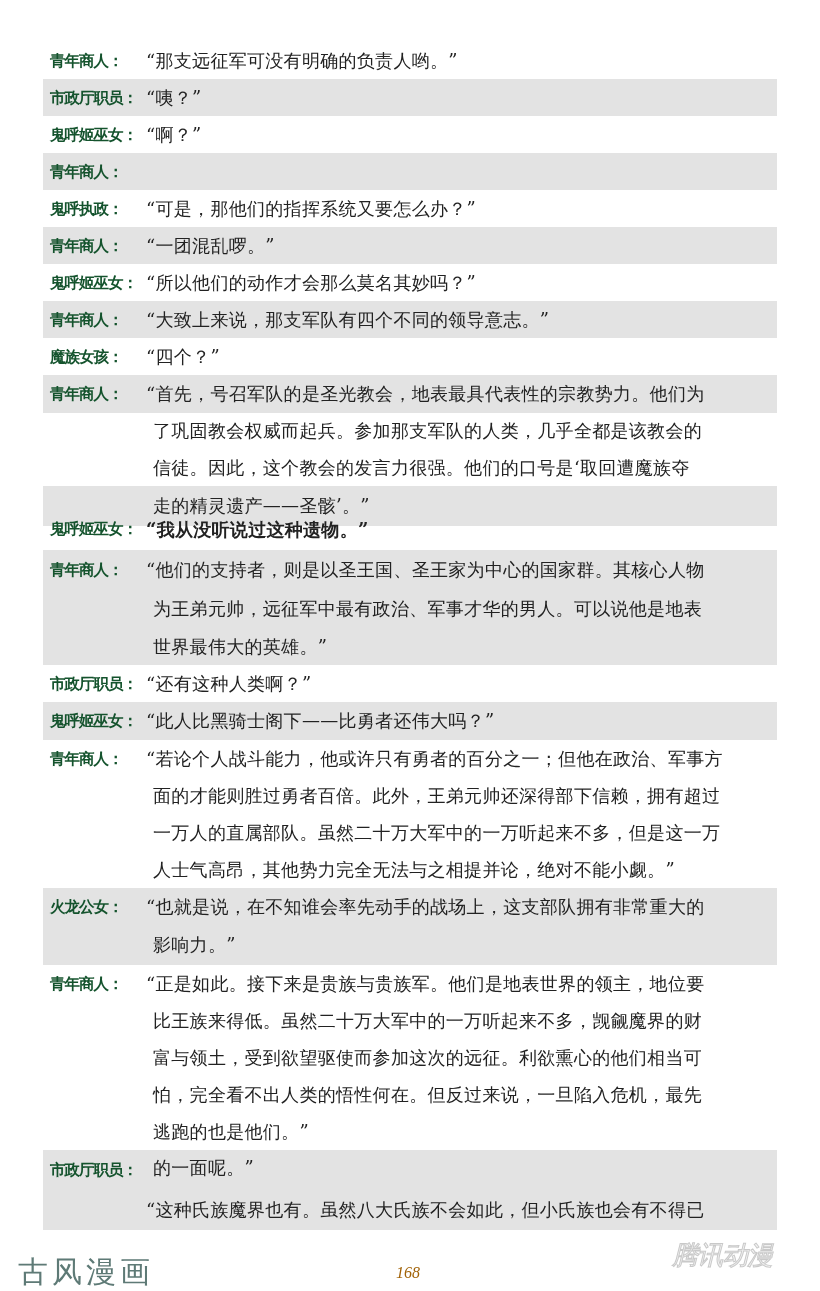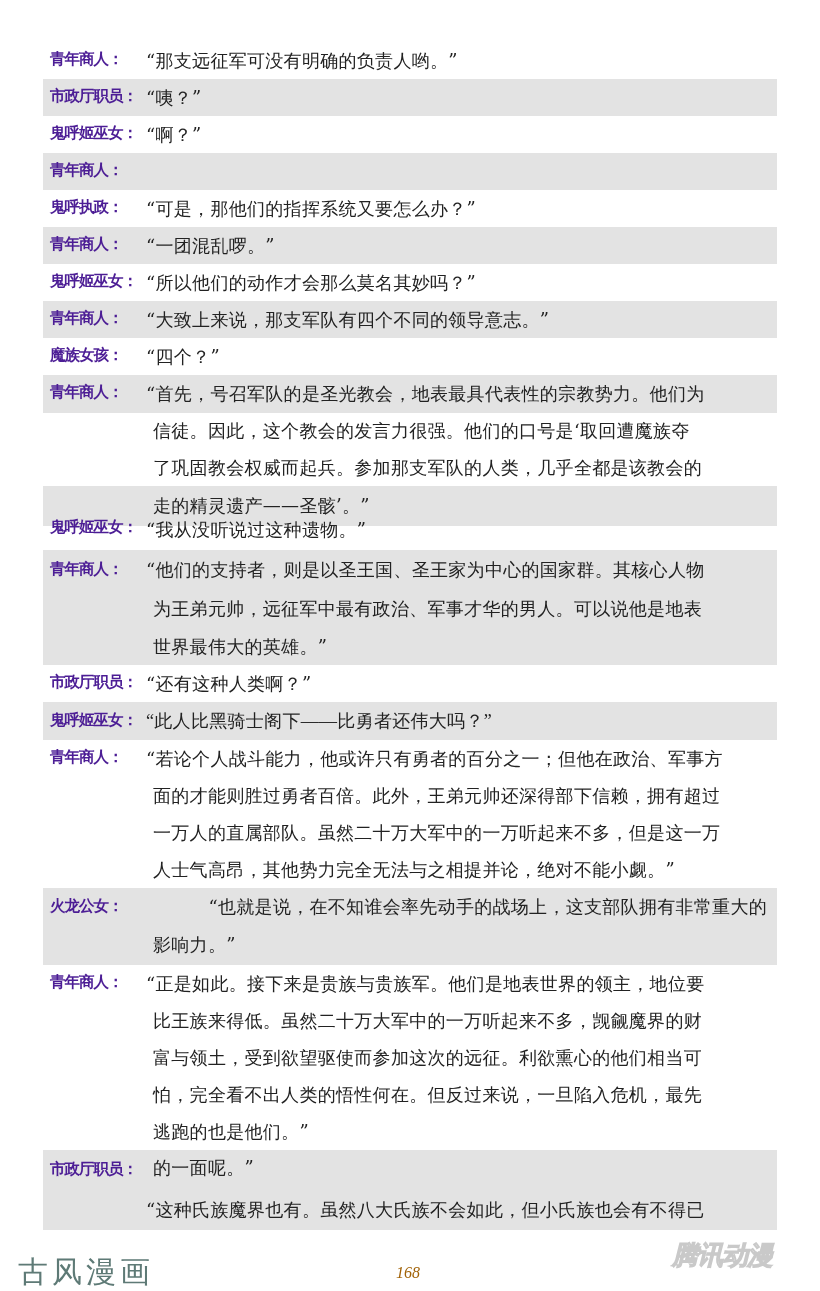--- a/index.html
+++ b/index.html
@@ -2,24 +2,24 @@
 <html><head>
 <meta charset="utf-8">
 <style>
   html, body { margin: 0; padding: 0; background: #ffffff; }
   body { width: 820px; height: 1291px; position: relative; overflow: hidden; }
   .page { position: absolute; left: 43px; top: 42px; width: 734px; }
   .entry { position: relative; display: flex; }
   .entry.gray { background: #e3e3e3; }
   .speaker {
     flex: 0 0 103px;
-    font-family: Liberation Mono, monospace;
+    font-family: Liberation Sans, sans-serif;
     font-weight: bold;
     font-size: 15.5px;
-    color: #4c1d95;
+    color: #14532d;
     letter-spacing: -1px;
     padding-left: 7px;
     line-height: 37px;
     white-space: nowrap;
     position: relative; z-index: 2;
   }
   .speech {
     flex: 1 1 auto;
     font-family: "DejaVu Serif", "Liberation Serif", serif;
     font-size: 18px;
@@ -36,21 +36,21 @@
     font-size: 30px; color: #5e7a76; letter-spacing: 4px;
   }
   .page-number {
     position: absolute; left: 396px; top: 1264px;
     font-family: "Liberation Serif", "DejaVu Serif", serif;
     font-style: italic; font-size: 16px; color: #a16207;
   }
   .watermark {
     position: absolute; left: 672px; top: 1238px;
     font-family: "Liberation Sans", "DejaVu Sans", sans-serif;
-    font-weight: bold; font-style: italic;
+    font-weight: normal; font-style: italic;
     font-size: 26px; color: #f4f4f4;
     -webkit-text-stroke: 1px #c9c9c9;
     letter-spacing: -1px;
   }
 </style>
 </head>
 <body>
 
 <div class="page">
 
@@ -113,30 +113,30 @@
       <span class="ln first">“四个？”</span>
     </div>
   </div>
 
   <div class="entry">
     <div class="bandbg" style="top:0;height:38px;"></div>
     <div class="bandbg" style="top:111px;height:40px;"></div>
     <span class="speaker">青年商人：</span>
     <div class="speech">
       <span class="ln first">“首先，号召军队的是圣光教会，地表最具代表性的宗教势力。他们为</span>
+      <span class="ln">了巩固教会权威而起兵。参加那支军队的人类，几乎全都是该教会的</span>
       <span class="ln">信徒。因此，这个教会的发言力很强。他们的口号是‘取回遭魔族夺</span>
-      <span class="ln">了巩固教会权威而起兵。参加那支军队的人类，几乎全都是该教会的</span>
       <span class="ln" style="height:24px;line-height:40px;">走的精灵遗产——圣骸’。”</span>
     </div>
   </div>
 
   <div class="entry">
     <span class="speaker">鬼呼姬巫女：</span>
     <div class="speech">
-      <span class="ln first" style="height:40px;line-height:40px;">“我从没听说过这种遗物。”</span>
+      <span class="ln first" style="height:40px;line-height:40px;font-weight:bold;">“我从没听说过这种遗物。”</span>
     </div>
   </div>
 
   <div class="entry gray">
     <span class="speaker" style="line-height:40px;">青年商人：</span>
     <div class="speech">
       <span class="ln first" style="height:40px;line-height:40px;">“他们的支持者，则是以圣王国、圣王家为中心的国家群。其核心人物</span>
       <span class="ln" style="height:38px;line-height:38px;">为王弟元帅，远征军中最有政治、军事才华的男人。可以说他是地表</span>
       <span class="ln" style="height:37px;line-height:37px;">世界最伟大的英雄。”</span>
     </div>
@@ -145,38 +145,38 @@
   <div class="entry">
     <span class="speaker">市政厅职员：</span>
     <div class="speech">
       <span class="ln first">“还有这种人类啊？”</span>
     </div>
   </div>
 
   <div class="entry gray">
     <span class="speaker" style="line-height:38px;">鬼呼姬巫女：</span>
     <div class="speech">
-      <span class="ln first" style="height:38px;line-height:38px;font-family:Liberation Serif, serif;">“此人比黑骑士阁下——比勇者还伟大吗？”</span>
+      <span class="ln first" style="height:38px;line-height:38px;">“此人比黑骑士阁下——比勇者还伟大吗？”</span>
     </div>
   </div>
 
   <div class="entry">
     <span class="speaker">青年商人：</span>
     <div class="speech">
       <span class="ln first">“若论个人战斗能力，他或许只有勇者的百分之一；但他在政治、军事方</span>
       <span class="ln">面的才能则胜过勇者百倍。此外，王弟元帅还深得部下信赖，拥有超过</span>
       <span class="ln">一万人的直属部队。虽然二十万大军中的一万听起来不多，但是这一万</span>
       <span class="ln">人士气高昂，其他势力完全无法与之相提并论，绝对不能小觑。”</span>
     </div>
   </div>
 
   <div class="entry gray">
     <span class="speaker" style="line-height:38px;">火龙公女：</span>
     <div class="speech">
-      <span class="ln first" style="height:38px;line-height:38px;text-align:right;">“也就是说，在不知谁会率先动手的战场上，这支部队拥有非常重大的</span>
+      <span class="ln first" style="height:38px;line-height:38px;">“也就是说，在不知谁会率先动手的战场上，这支部队拥有非常重大的</span>
       <span class="ln" style="height:39px;line-height:37px;">影响力。”</span>
     </div>
   </div>
 
   <div class="entry">
     <span class="speaker">青年商人：</span>
     <div class="speech">
       <span class="ln first">“正是如此。接下来是贵族与贵族军。他们是地表世界的领主，地位要</span>
       <span class="ln">比王族来得低。虽然二十万大军中的一万听起来不多，觊觎魔界的财</span>
       <span class="ln">富与领土，受到欲望驱使而参加这次的远征。利欲熏心的他们相当可</span>

